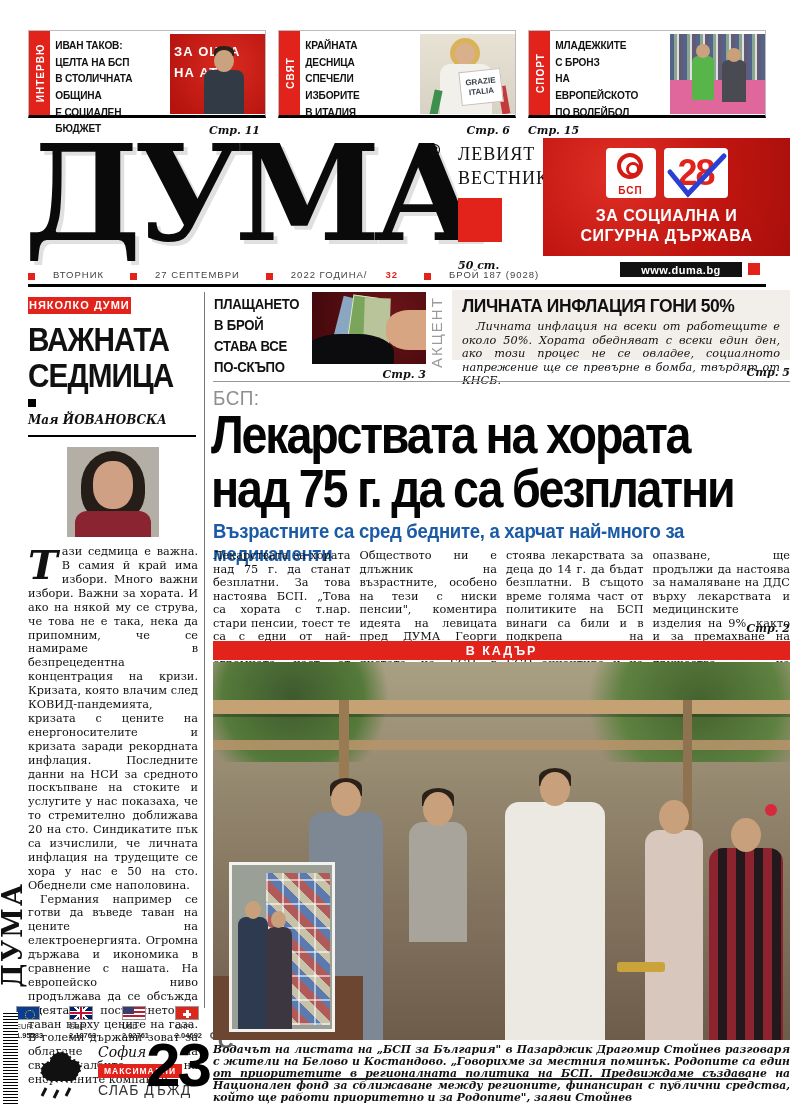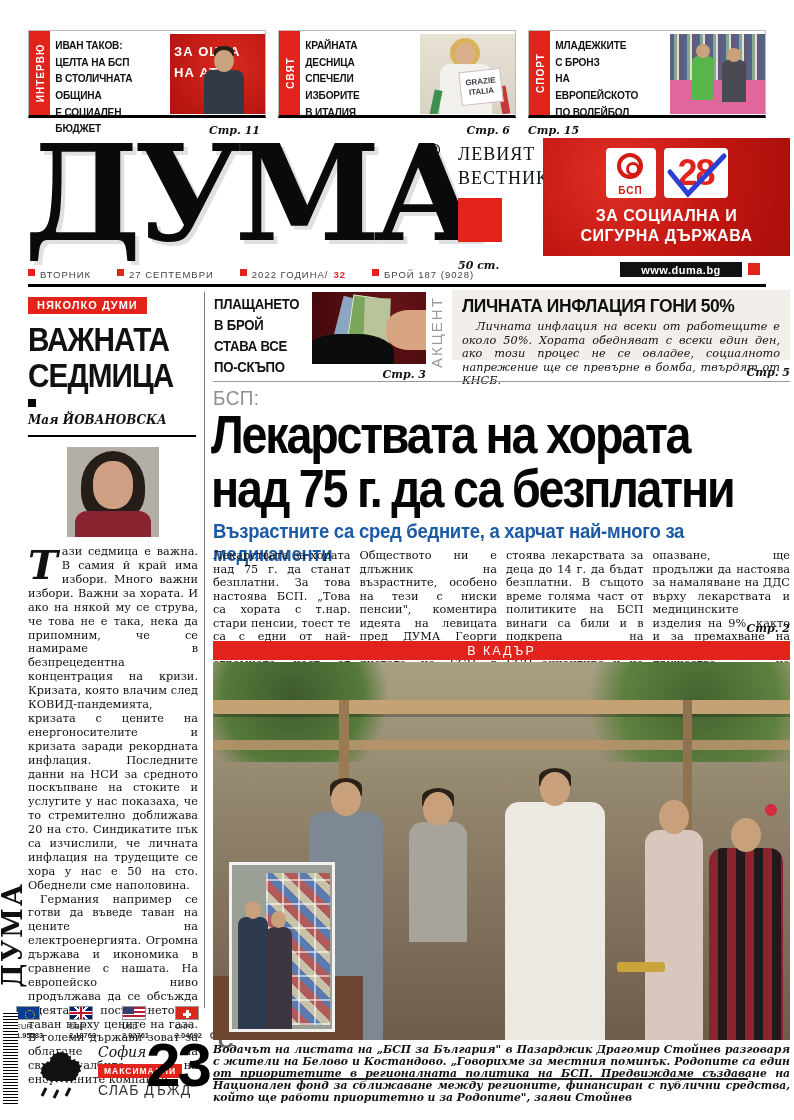--- a/index.html
+++ b/index.html
@@ -87,29 +87,29 @@
     font-weight:bold; font-size:16px; line-height:1.25; letter-spacing:.5px; white-space:pre-line; }
 
   .website-box { position:absolute; left:620px; top:262px; width:122px; height:15px; background:#111;
     color:#fff; font-family:"Liberation Sans",sans-serif; font-weight:bold; font-size:11px;
     display:flex; align-items:center; justify-content:center; letter-spacing:.5px; }
   .website-sq { position:absolute; left:748px; top:263px; width:12px; height:12px; background:#e2231c; }
 
   
   .dateline { position:absolute; left:28px; top:269px; display:flex; gap:26px;
     font-family:"Liberation Sans",sans-serif; font-size:9.5px; color:#444; letter-spacing:1px; }
-  .dl-item { display:flex; align-items:flex-start; gap:5px; }
+  .dl-item { display:flex; align-items:flex-end; gap:18px; }
   .dl-sq { width:7px; height:7px; background:#e2231c; display:inline-block; }
   .dl-red { color:#e2231c; font-weight:bold; }
   .thick-rule { position:absolute; left:28px; top:284px; width:738px; height:3px; background:#000; }
 
   
   .opinion { position:absolute; left:28px; top:294px; width:170px; }
   .op-label { display:inline-block; background:#e2231c; color:#fff; font-family:"Liberation Sans",sans-serif;
-    font-weight:bold; font-size:11px; letter-spacing:1px; padding:2px 9px 3px; }
+    font-weight:bold; font-size:11px; letter-spacing:1px; padding:2px 1px 3px; }
   .op-title { margin-top:8px; font-family:"Liberation Sans",sans-serif; font-weight:bold;
     font-size:33px; line-height:1.08; letter-spacing:-1px; transform:scaleX(0.9);
     transform-origin:left top; white-space:pre-line; }
   .op-bullet { width:8px; height:8px; background:#000; margin-top:6px; }
   .op-author { margin-top:6px; font-style:italic; font-weight:bold; font-size:12px; }
   .op-rule { margin-top:8px; border-bottom:2px solid #000; width:168px; }
   .op-photo { margin:10px auto 8px; width:92px; height:90px; position:relative; background:#b3aea6; overflow:hidden; }
   .op-photo .hair { position:absolute; left:14px; top:4px; width:64px; height:70px; background:#241d18; border-radius:50% 50% 40% 40%; }
   .op-photo .face { position:absolute; left:26px; top:14px; width:40px; height:48px; background:#cfa084; border-radius:45%; }
   .op-photo .blouse { position:absolute; left:8px; top:64px; width:76px; height:26px; background:#8a2430; border-radius:12px 12px 0 0; }
@@ -193,21 +193,21 @@
   .subhead { position:absolute; left:213px; top:520px; width:620px;
     font-family:"Liberation Sans",sans-serif; font-weight:bold; font-size:19.5px; color:#1b5aa5;
     letter-spacing:-0.3px; transform:scaleX(0.95); transform-origin:left top; }
 
   .article-cols { position:absolute; left:213px; top:549px; width:577px; display:flex; gap:9px; }
   .article-cols .col { flex:1; font-size:11.3px; line-height:1.2; text-align:justify; white-space:pre-line; }
   .article-page { position:absolute; left:690px; top:622px; width:100px; text-align:right;
     font-size:11px; font-weight:bold; font-style:italic; }
 
   .kadar-banner { position:absolute; left:213px; top:641px; width:577px; height:19px; background:#e2231c;
-    color:#fff; font-family:"Liberation Sans",sans-serif; font-weight:normal; font-size:12.5px;
+    color:#fff; font-family:"Liberation Sans",sans-serif; font-weight:bold; font-size:12.5px;
     letter-spacing:2px; display:flex; align-items:center; justify-content:center; }
 
   
   .main-photo { position:absolute; left:213px; top:662px; width:577px; height:378px; overflow:hidden;
     background:linear-gradient(180deg,#a9a083 0%,#8d7f68 45%,#6e5c4b 100%); }
   .mp-foliage-l { position:absolute; left:-30px; top:-30px; width:220px; height:130px;
     background:radial-gradient(circle, #3e5a2e 0%, #557a3a 55%, transparent 75%); }
   .mp-foliage-r { position:absolute; right:-40px; top:-20px; width:260px; height:120px;
     background:radial-gradient(circle, #44622f 0%, #5e8140 55%, transparent 78%); }
   .mp-beam1 { position:absolute; left:0; top:38px; width:100%; height:14px; background:#c5a274; box-shadow:0 3px 0 rgba(0,0,0,.25); }

